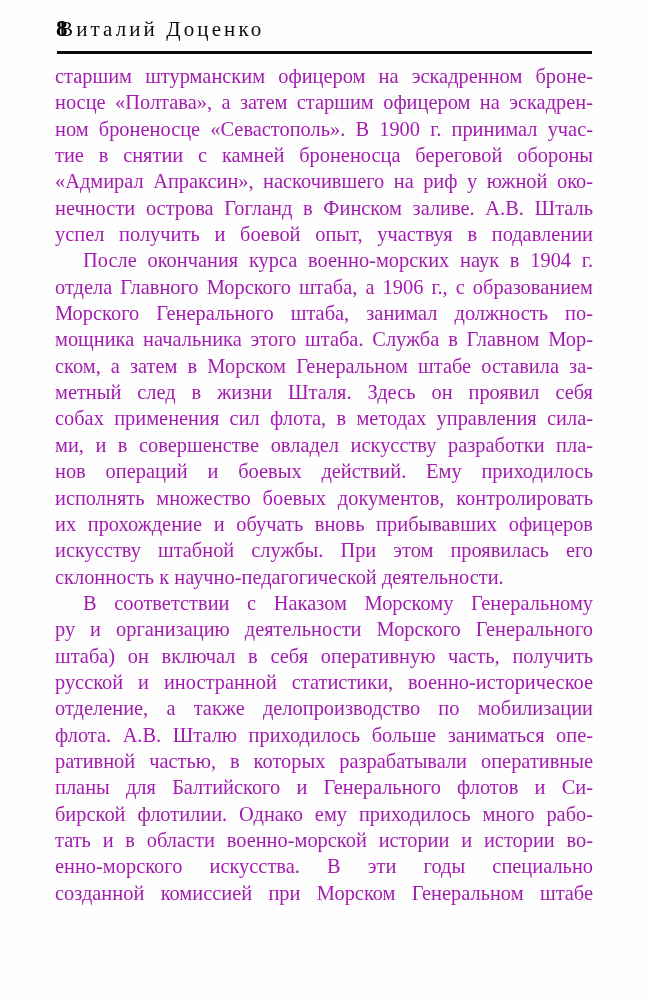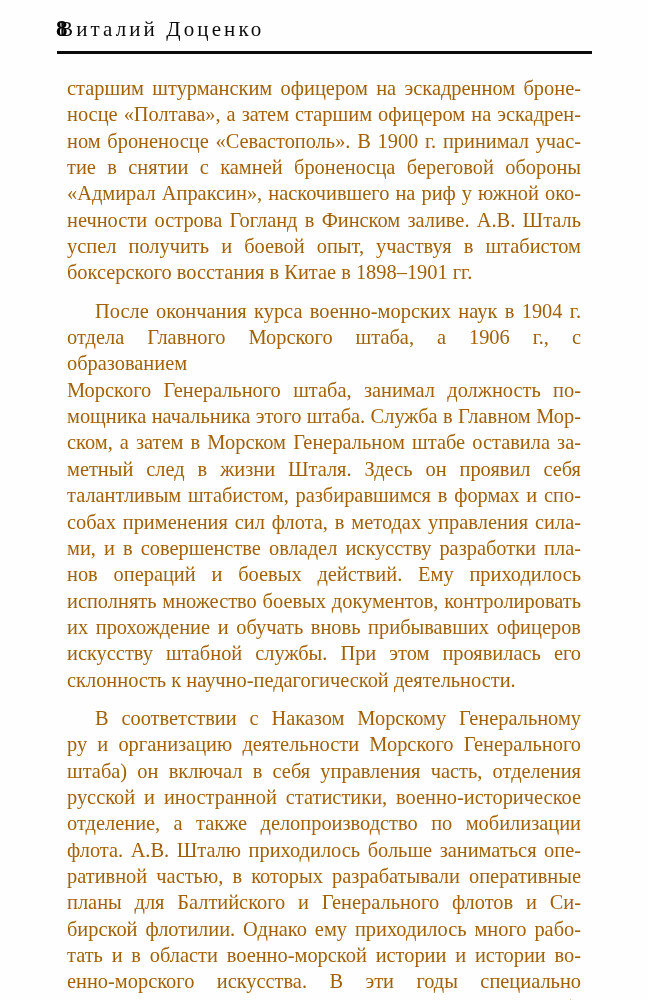--- a/index.html
+++ b/index.html
@@ -60,29 +60,29 @@
   }
 
   
   .textblock {
     position: absolute;
     left: 55px;
     top: 63px;
     width: 538px;
   }
   p.para {
-    margin: 12px;
+    margin: 0;
     font-size: 20.4px;
     line-height: 26.35px;
     text-align: justify;
     text-justify: inter-word;
     text-indent: 28px;
     hyphens: manual;
     word-spacing: 0px;
-    color: #a16207;
+    color: #a21caf;
   }
   p.para.first {
     text-indent: 0;
   }
   
   p.para > span.l {
     display: block;
     white-space: nowrap;
   }
 </style>
@@ -99,43 +99,41 @@
   <div class="head-rule" style="background: rgb(11, 11, 11);"></div>
 
   <div class="textblock" id="textblock">
       <p class="para first">
         <span class="l" style="text-align: justify; text-align-last: justify; white-space: normal; text-indent: 0px;">старшим штурманским офицером на эскадренном броне-</span>
         <span class="l" style="text-align: justify; text-align-last: justify; white-space: normal; text-indent: 0px;">носце «Полтава», а затем старшим офицером на эскадрен-</span>
         <span class="l" style="text-align: justify; text-align-last: justify; white-space: normal; text-indent: 0px;">ном броненосце «Севастополь».  В 1900 г. принимал учас-</span>
         <span class="l" style="text-align: justify; text-align-last: justify; white-space: normal; text-indent: 0px;">тие в снятии с камней броненосца береговой обороны</span>
         <span class="l" style="text-align: justify; text-align-last: justify; white-space: normal; text-indent: 0px;">«Адмирал Апраксин», наскочившего на риф у южной око-</span>
         <span class="l" style="text-align: justify; text-align-last: justify; white-space: normal; text-indent: 0px;">нечности острова Гогланд в Финском заливе. А.В. Шталь</span>
-        <span class="l" style="text-align: justify; text-align-last: justify; white-space: normal; text-indent: 0px;">успел получить и боевой опыт, участвуя в штабистом</span>
-        <span class="l" style="text-align: left; white-space: nowrap; text-indent: 0px;">боксерского восстания в Китае в 1898–1901 гг.</span>
+        <span class="l" style="text-align: justify; text-align-last: justify; white-space: normal; text-indent: 0px;">успел получить и боевой опыт, участвуя в подавлении</span>
       </p>
       <p class="para">
         <span class="l" style="text-align: justify; text-align-last: justify; white-space: normal; text-indent: 28px;">После окончания курса военно-морских наук в 1904 г.</span>
         <span class="l" style="text-align: justify; text-align-last: justify; white-space: normal; text-indent: 0px;">отдела Главного Морского штаба, а 1906 г., с образованием</span>
         <span class="l" style="text-align: justify; text-align-last: justify; white-space: normal; text-indent: 0px;">Морского Генерального штаба, занимал должность по-</span>
         <span class="l" style="text-align: justify; text-align-last: justify; white-space: normal; text-indent: 0px;">мощника начальника этого штаба. Служба в Главном Мор-</span>
         <span class="l" style="text-align: justify; text-align-last: justify; white-space: normal; text-indent: 0px;">ском, а затем в Морском Генеральном штабе оставила за-</span>
         <span class="l" style="text-align: justify; text-align-last: justify; white-space: normal; text-indent: 0px;">метный след в жизни Шталя. Здесь он проявил себя</span>
-        <span class="l" style="text-align: justify; text-align-last: justify; white-space: normal; text-indent: 0px;">талантливым штабистом, разбиравшимся в формах и спо-</span>
         <span class="l" style="text-align: justify; text-align-last: justify; white-space: normal; text-indent: 0px;">собах применения сил флота, в методах управления сила-</span>
         <span class="l" style="text-align: justify; text-align-last: justify; white-space: normal; text-indent: 0px;">ми, и в совершенстве овладел искусству разработки пла-</span>
         <span class="l" style="text-align: justify; text-align-last: justify; white-space: normal; text-indent: 0px;">нов операций и боевых действий. Ему приходилось</span>
         <span class="l" style="text-align: justify; text-align-last: justify; white-space: normal; text-indent: 0px;">исполнять множество боевых документов, контролировать</span>
         <span class="l" style="text-align: justify; text-align-last: justify; white-space: normal; text-indent: 0px;">их прохождение и обучать вновь прибывавших офицеров</span>
         <span class="l" style="text-align: justify; text-align-last: justify; white-space: normal; text-indent: 0px; font-family: Liberation Serif, serif;">искусству штабной службы. При этом проявилась его</span>
         <span class="l" style="text-align: left; white-space: nowrap; text-indent: 0px;">склонность к научно-педагогической деятельности.</span>
       </p>
       <p class="para">
         <span class="l" style="text-align: justify; text-align-last: justify; white-space: normal; text-indent: 28px;">В соответствии с Наказом Морскому Генеральному</span>
         <span class="l" style="text-align: justify; text-align-last: justify; white-space: normal; text-indent: 0px;">ру и организацию деятельности Морского Генерального</span>
-        <span class="l" style="text-align: justify; text-align-last: justify; white-space: normal; text-indent: 0px;">штаба) он включал в себя управления часть, отделения</span>
+        <span class="l" style="text-align: justify; text-align-last: justify; white-space: normal; text-indent: 0px;">штаба) он включал в себя оперативную часть, получить</span>
         <span class="l" style="text-align: justify; text-align-last: justify; white-space: normal; text-indent: 0px;">русской и иностранной статистики, военно-историческое</span>
         <span class="l" style="text-align: justify; text-align-last: justify; white-space: normal; text-indent: 0px;">отделение, а также делопроизводство по мобилизации</span>
         <span class="l" style="text-align: justify; text-align-last: justify; white-space: normal; text-indent: 0px;">флота. А.В. Шталю приходилось больше заниматься опе-</span>
         <span class="l" style="text-align: justify; text-align-last: justify; white-space: normal; text-indent: 0px;">ративной частью, в которых разрабатывали оперативные</span>
         <span class="l" style="text-align: justify; text-align-last: justify; white-space: normal; text-indent: 0px;">планы для Балтийского и Генерального флотов и Си-</span>
         <span class="l" style="text-align: justify; text-align-last: justify; white-space: normal; text-indent: 0px;">бирской флотилии. Однако ему приходилось много рабо-</span>
         <span class="l" style="text-align: justify; text-align-last: justify; white-space: normal; text-indent: 0px;">тать и в области военно-морской истории и истории во-</span>
         <span class="l" style="text-align: justify; text-align-last: justify; white-space: normal; text-indent: 0px;">енно-морского искусства. В эти годы специально</span>
         <span class="l" style="text-align: justify; text-align-last: justify; white-space: normal; text-indent: 0px;">созданной комиссией при Морском Генеральном штабе</span>
       </p>

